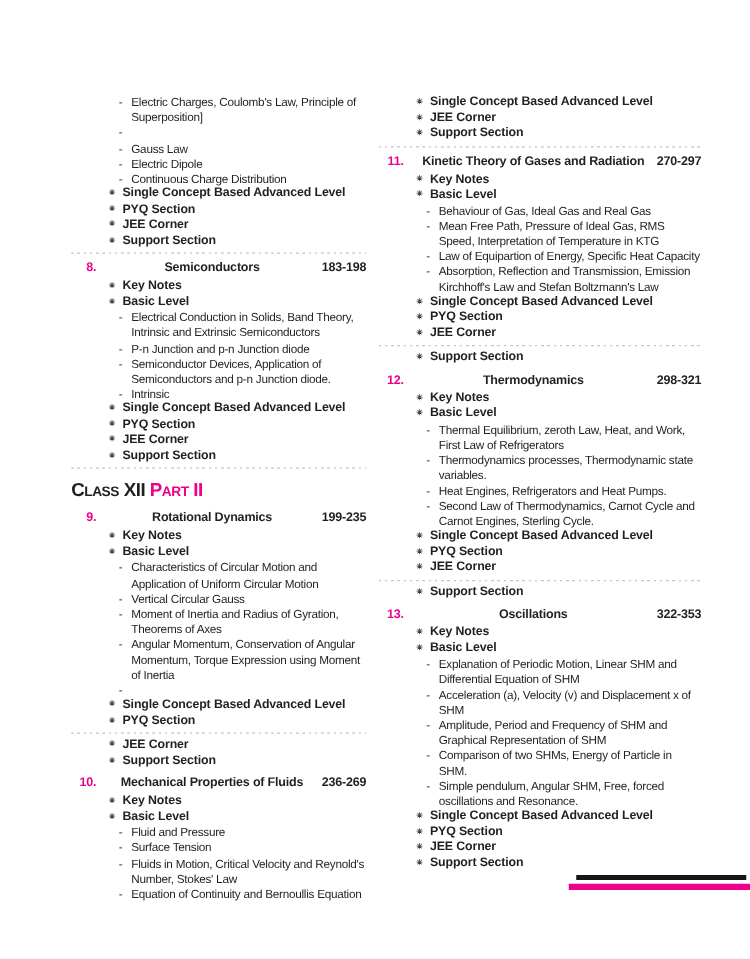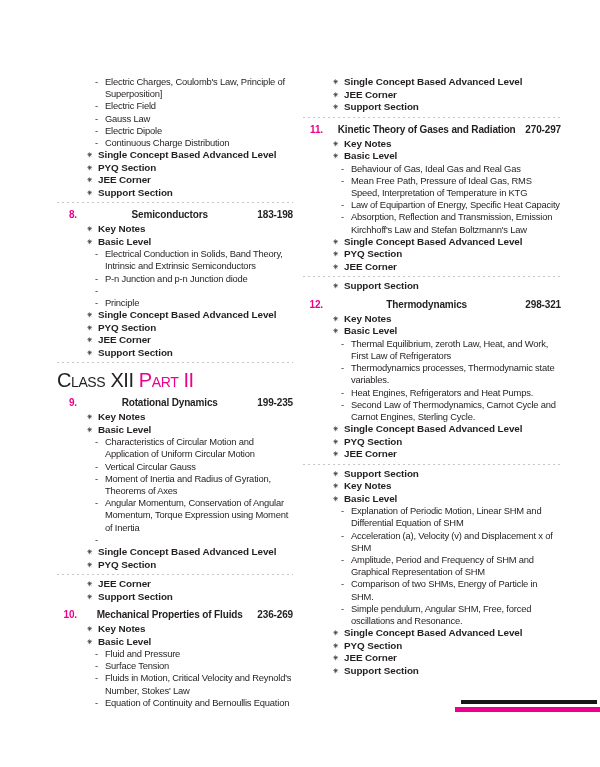--- a/index.html
+++ b/index.html
@@ -88,22 +88,22 @@
 
   
   .divider{
     height:1px;
     margin:3px 0 3px 0;
     background-image:repeating-linear-gradient(90deg,var(--divider) 0 2px,transparent 2px 5px);
   }
 
   
   .heading{
-    font-weight:400;
-    font-size:20px;
+    font-weight:700;
+    font-size:15px;
     line-height:21px;
     letter-spacing:-0.4px;
     font-variant:small-caps;
     margin:7px 0 1px 0;
     display:block;
   }
   .heading .accent{color:var(--accent);}
 
   
   .bar-black{
@@ -124,21 +124,20 @@
 
 <div class="page">
   <div class="columns">
     <div class="col left">
         <div class="row sub">
           <span class="marker">-</span>
           <span class="txt">Electric Charges, Coulomb's Law, Principle of Superposition]</span>
         </div>
         <div class="row sub">
           <span class="marker">-</span>
-          <span class="txt">Electric Field</span>
         </div>
         <div class="row sub">
           <span class="marker">-</span>
           <span class="txt">Gauss Law</span>
         </div>
         <div class="row sub">
           <span class="marker">-</span>
           <span class="txt">Electric Dipole</span>
         </div>
         <div class="row sub">
@@ -178,24 +177,25 @@
         <div class="row sub">
           <span class="marker">-</span>
           <span class="txt">Electrical Conduction in Solids, Band Theory, Intrinsic and Extrinsic Semiconductors</span>
         </div>
         <div class="row sub">
           <span class="marker">-</span>
           <span class="txt">P-n Junction and p-n Junction diode</span>
         </div>
         <div class="row sub">
           <span class="marker">-</span>
-        </div>
-        <div class="row sub">
-          <span class="marker">-</span>
-          <span class="txt">Principle</span>
+          <span class="txt">Semiconductor Devices, Application of Semiconductors and p-n Junction diode.</span>
+        </div>
+        <div class="row sub">
+          <span class="marker">-</span>
+          <span class="txt">Intrinsic</span>
         </div>
         <div class="row item">
           <span class="marker">✳</span>
           <span class="txt">Single Concept Based Advanced Level</span>
         </div>
         <div class="row item">
           <span class="marker">✳</span>
           <span class="txt">PYQ Section</span>
         </div>
         <div class="row item">
@@ -385,20 +385,25 @@
           <span class="txt">PYQ Section</span>
         </div>
         <div class="row item">
           <span class="marker">✳</span>
           <span class="txt">JEE Corner</span>
         </div>
         <div class="divider"></div>
         <div class="row item">
           <span class="marker">✳</span>
           <span class="txt">Support Section</span>
+        </div>
+        <div class="row chapter">
+          <span class="num">13.</span>
+          <span class="title">Oscillations</span>
+          <span class="pages">322-353</span>
         </div>
         <div class="row item">
           <span class="marker">✳</span>
           <span class="txt">Key Notes</span>
         </div>
         <div class="row item">
           <span class="marker">✳</span>
           <span class="txt">Basic Level</span>
         </div>
         <div class="row sub">

